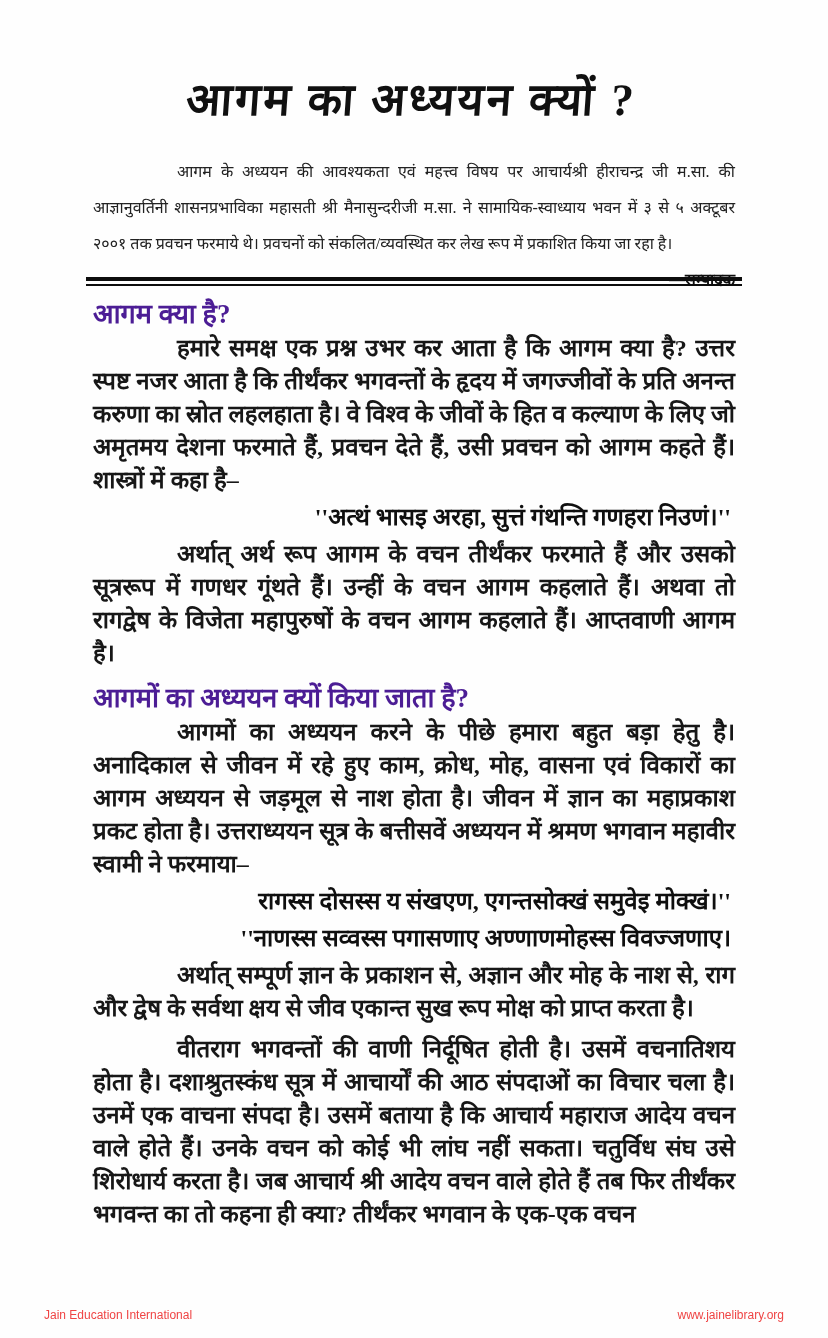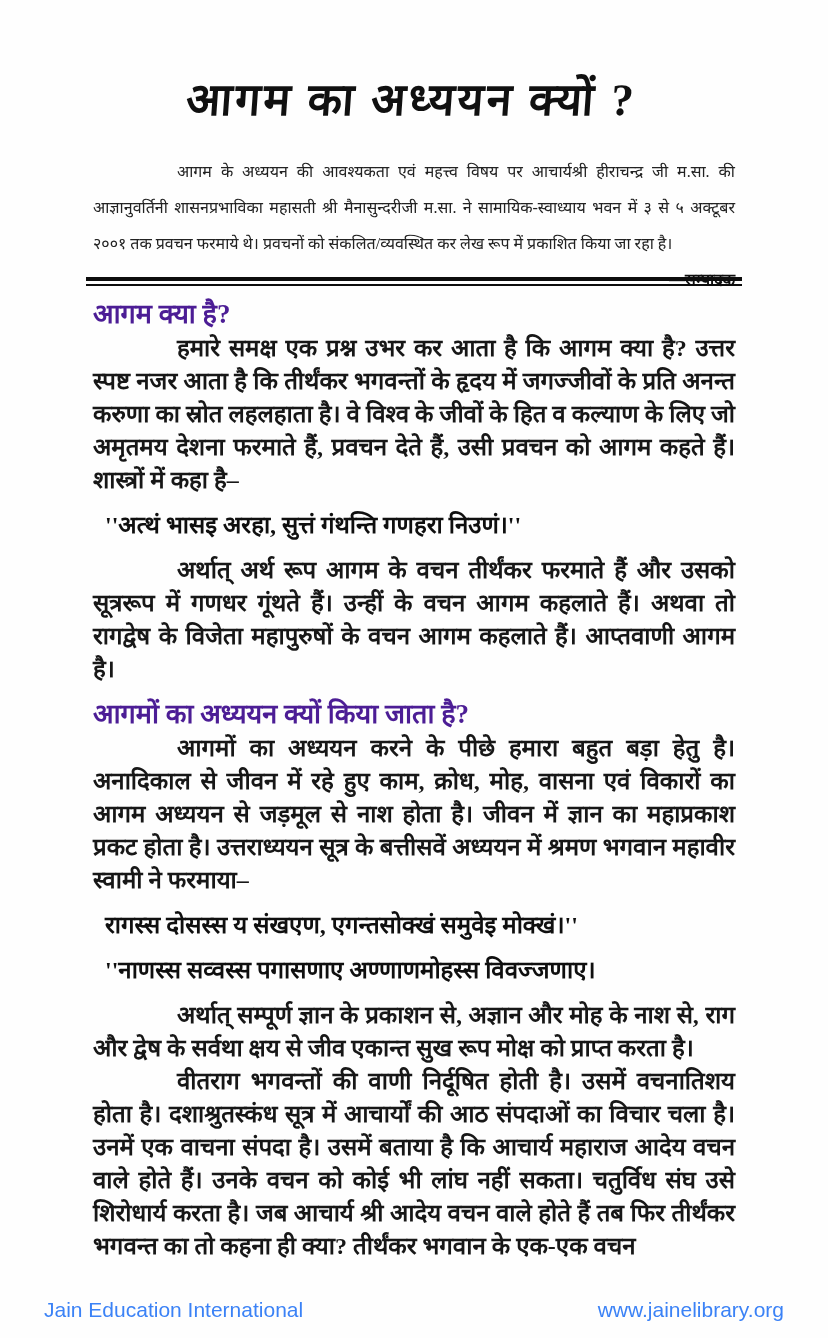--- a/index.html
+++ b/index.html
@@ -79,41 +79,41 @@
   }
   .para {
     margin: 0;
     font-size: 24px;
     line-height: 33px;
     text-align: justify;
     text-indent: 84px;
     color: #171717;
     font-weight: bold;
   }
-  .spaced { }
+  .spaced { margin-top: 8px; }
   .verse {
-    margin: 12px;
+    margin: 4px;
     font-size: 24px;
     line-height: 33px;
     font-weight: 700;
-    text-align: left;
+    text-align: right;
     color: #0f0f0f;
   }
   .page-footer {
     position: absolute;
     left: 0;
     right: 0;
     bottom: 16px;
     display: flex;
     justify-content: space-between;
     align-items: baseline;
     padding: 0 44px;
     font-family: "Liberation Sans", "DejaVu Sans", sans-serif;
-    font-size: 21px;
-    color: #3b82f6;
+    font-size: 12px;
+    color: #ef4444;
   }
 </style>
 </head>
 <body>
 
 <div class="sheet">
 
   <h1 class="doc-title">आगम का अध्ययन क्यों ?</h1>
 
 

